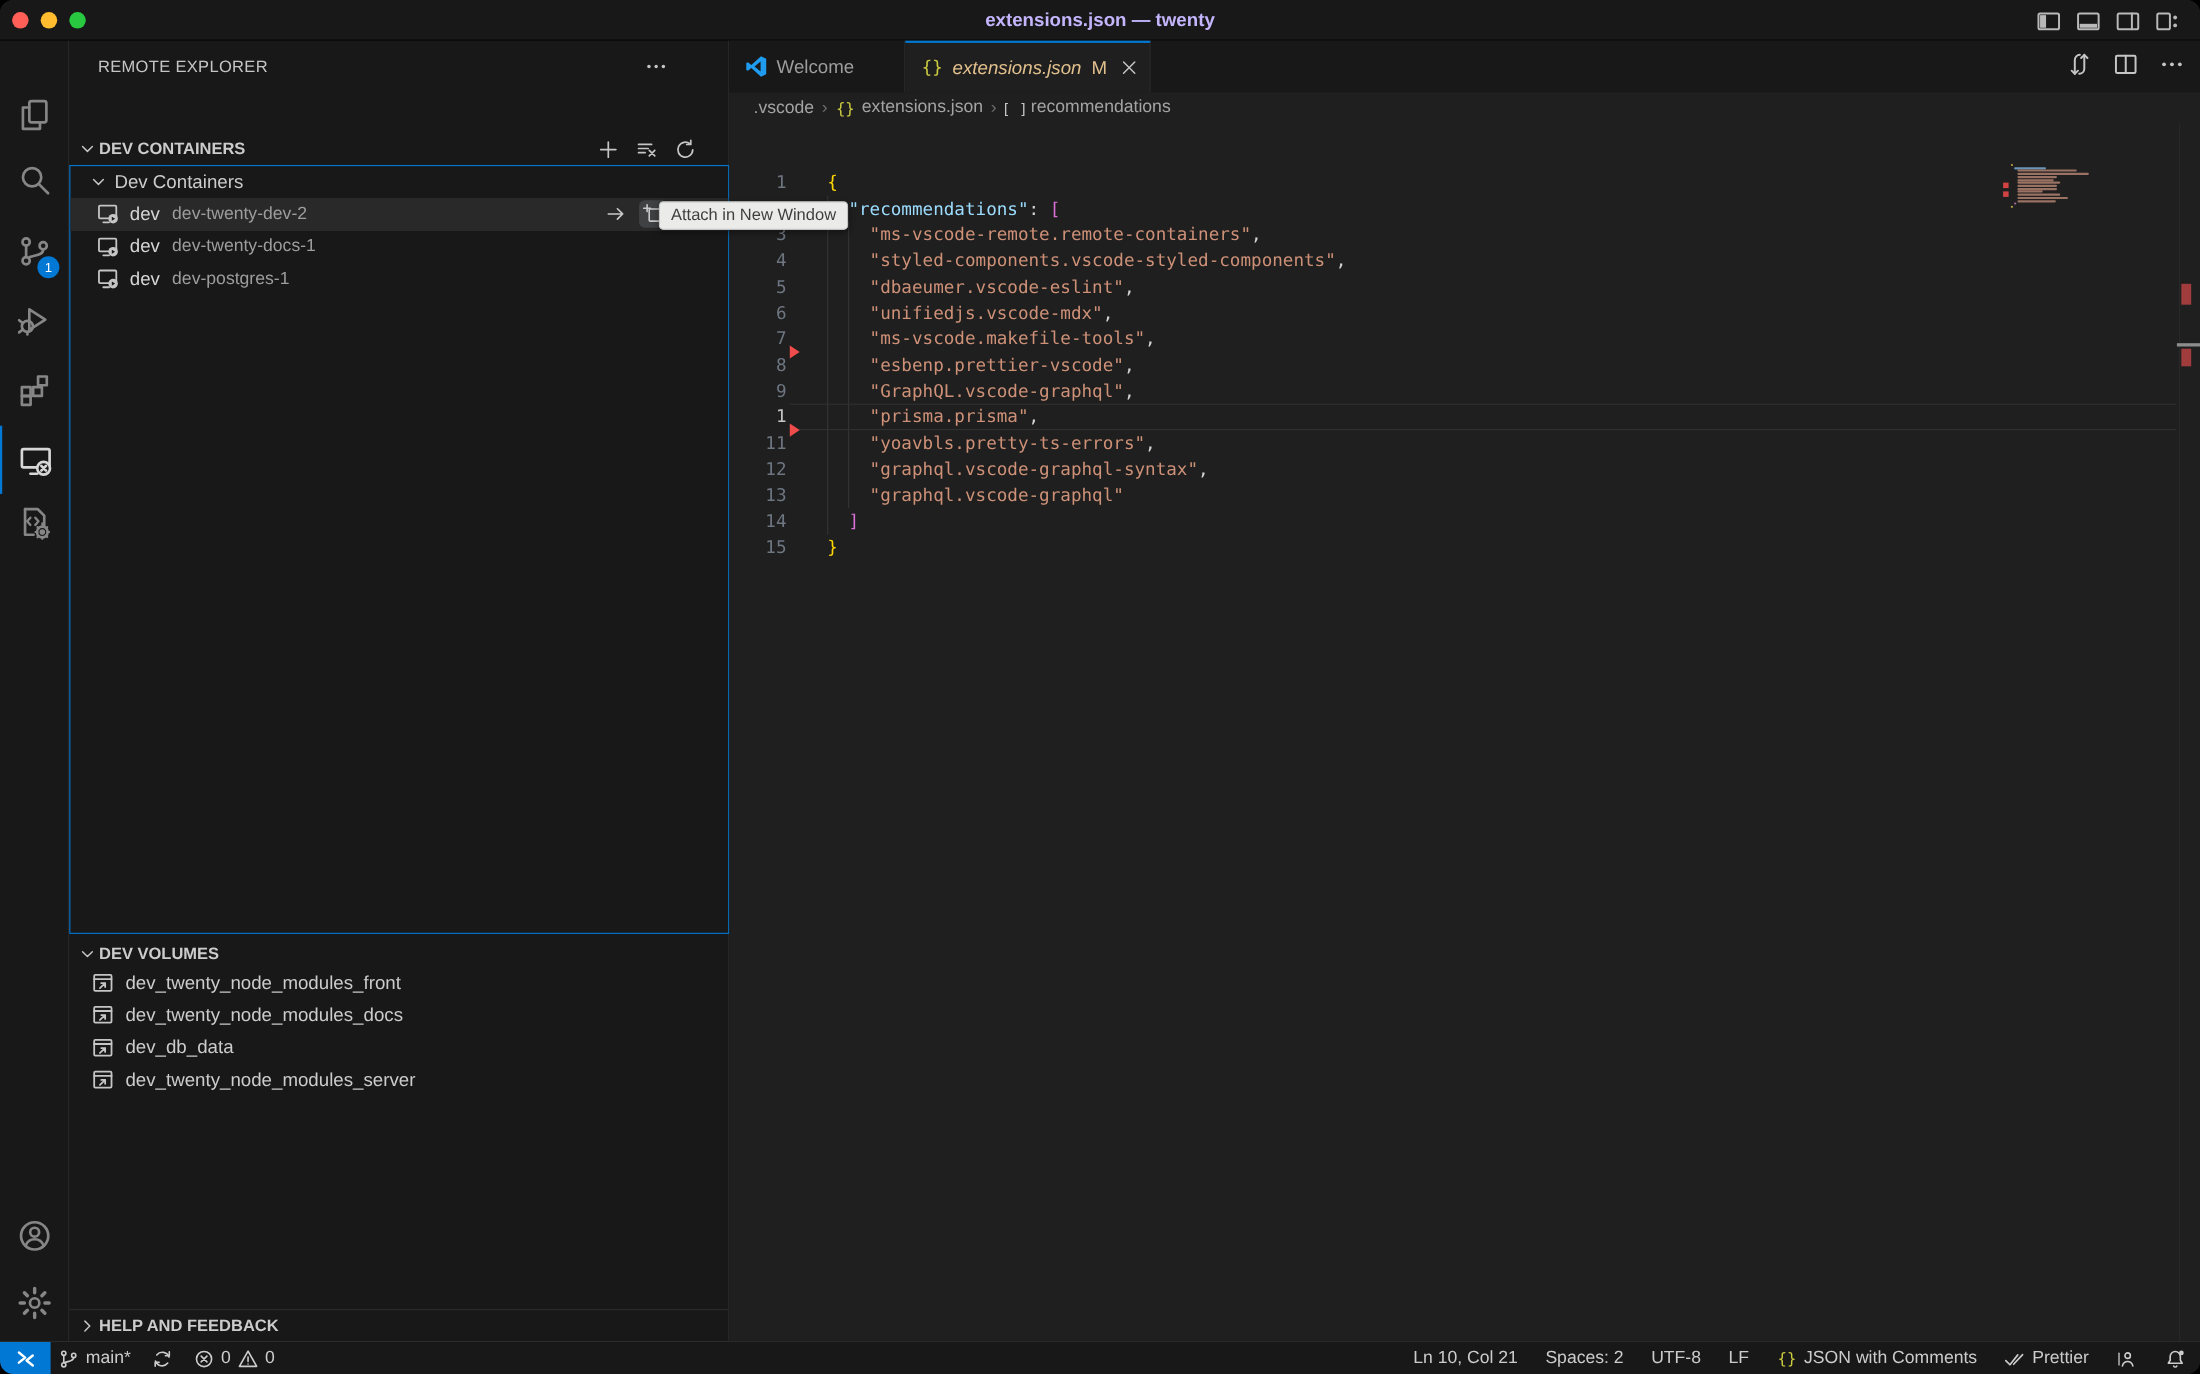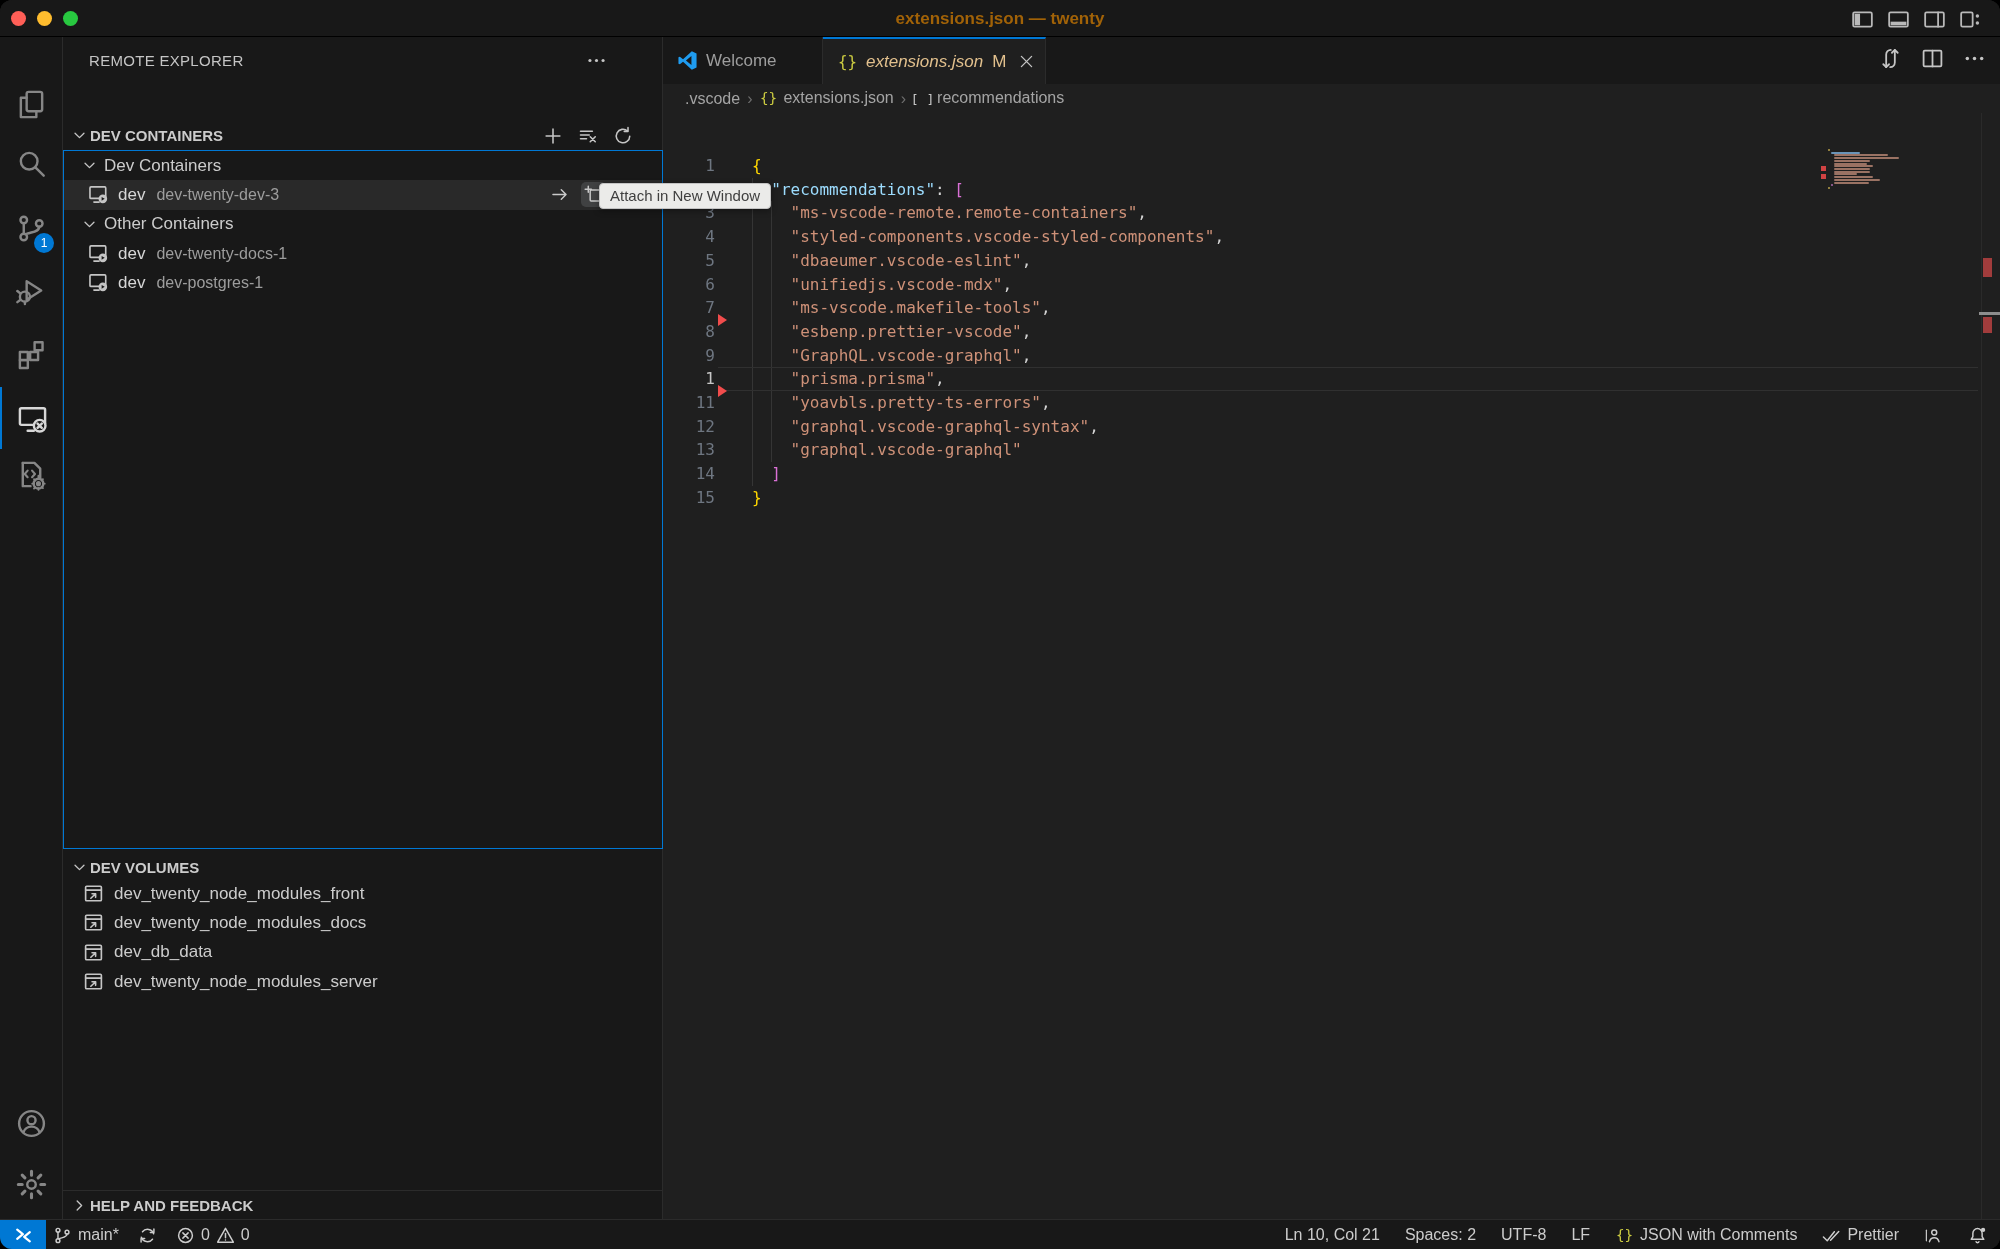--- a/index.html
+++ b/index.html
@@ -12,21 +12,21 @@
   body{font-family:"Liberation Sans",sans-serif;}
   #win{position:relative;width:2000px;height:1249px;background:var(--editor-bg);
        border-radius:12px;overflow:hidden;}
   .icon svg{display:block;}
   
   #titlebar{position:absolute;left:0;top:0;width:2000px;height:37px;background:var(--chrome);
             border-bottom:1px solid #000;}
   .traffic{position:absolute;left:11px;top:11px;display:flex;gap:11px;}
   .tl{width:15px;height:15px;border-radius:50%;}
   #win-title{position:absolute;left:0;top:0;width:100%;height:37px;line-height:37px;
-             text-align:center;color:#a16207;font-size:17px;font-weight:600;}
+             text-align:center;color:#c4b5fd;font-size:17px;font-weight:600;}
   #titlebar-actions{position:absolute;right:18px;top:7px;display:flex;gap:12px;color:#b9b9b9;}
   #titlebar-actions .tbtn{width:24px;height:24px;display:flex;align-items:center;justify-content:center;}
   
   #activitybar{position:absolute;left:0;top:37px;width:63px;height:1182px;background:var(--chrome);
                border-right:1px solid var(--border);}
   .ab-item{position:absolute;left:0;width:63px;height:62px;display:flex;align-items:center;
            justify-content:center;color:#868686;}
   .ab-item.active{color:#d7d7d7;border-left:2px solid var(--accent);}
   .ab-badge{position:absolute;right:9px;bottom:6px;min-width:20px;height:20px;border-radius:10px;
             background:var(--accent);color:#fff;font-size:12px;line-height:20px;text-align:center;}
@@ -293,48 +293,40 @@
         <div class="trow item hovered">
      <span class="ticon icon">
             <svg width="21" height="21" viewBox="0 0 16 16" fill="none" stroke="currentColor" stroke-width="1.25" stroke-linecap="round" stroke-linejoin="round">
               <rect x="1.5" y="2.2" width="12" height="8.8" rx="0.8"></rect>
               <path d="M4.5 13.8h4"></path>
               <circle cx="11.3" cy="11.3" r="3.3" fill="currentColor" stroke="none"></circle>
               <path d="M10.4 9.9v2.8l2.3-1.4z" fill="#181818" stroke="none"></path>
             </svg>
           </span>
      <span class="iname">dev</span>
-     <span class="idesc">dev-twenty-dev-3</span>
+     <span class="idesc">dev-twenty-dev-2</span>
      <span class="row-actions">
             <span class="rbtn icon">
               <svg width="19" height="19" viewBox="0 0 16 16" fill="none" stroke="currentColor" stroke-width="1.25" stroke-linecap="round" stroke-linejoin="round">
                 <path d="M2.5 8h11M9.5 4l4 4-4 4"></path>
               </svg>
             </span>
             <span class="rbtn icon hl">
               <svg width="19" height="19" viewBox="0 0 16 16" fill="none" stroke="currentColor" stroke-width="1.25" stroke-linecap="round" stroke-linejoin="round">
                 <rect x="5.2" y="4.2" width="9.3" height="9.3" rx="0.8"></rect>
                 <path d="M1 3.6h5.2M3.6 1v5.2"></path>
               </svg>
             </span>
             <span class="rbtn icon">
               <svg width="19" height="19" viewBox="0 0 16 16" fill="none" stroke="currentColor" stroke-width="1.25" stroke-linecap="round" stroke-linejoin="round">
                 <path d="M3.2 3.2l9.6 9.6M12.8 3.2l-9.6 9.6"></path>
               </svg>
             </span>
           </span>
    </div>
-        <div class="trow">
-     <span class="chev icon">
-            <svg width="17" height="17" viewBox="0 0 16 16" fill="none" stroke="currentColor" stroke-width="1.25" stroke-linecap="round" stroke-linejoin="round">
-              <path d="M3.8 5.8 8 10l4.2-4.2"></path>
-            </svg>
-          </span>
-     <span>Other Containers</span>
-        </div>
         <div class="trow item">
      <span class="ticon icon">
             <svg width="21" height="21" viewBox="0 0 16 16" fill="none" stroke="currentColor" stroke-width="1.25" stroke-linecap="round" stroke-linejoin="round">
               <rect x="1.5" y="2.2" width="12" height="8.8" rx="0.8"></rect>
               <path d="M4.5 13.8h4"></path>
               <circle cx="11.3" cy="11.3" r="3.3" fill="currentColor" stroke="none"></circle>
               <path d="M10.4 9.9v2.8l2.3-1.4z" fill="#181818" stroke="none"></path>
             </svg>
           </span>
      <span class="iname">dev</span>

